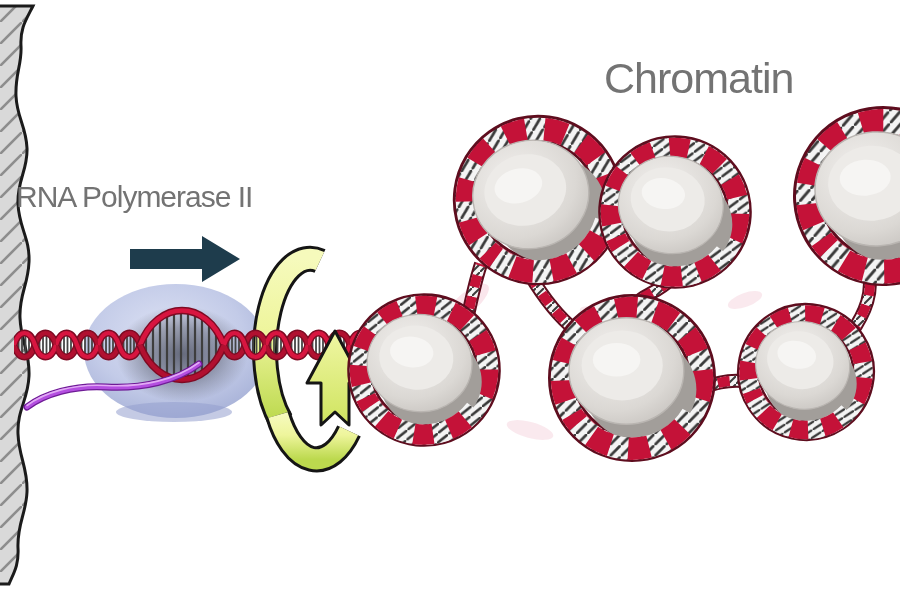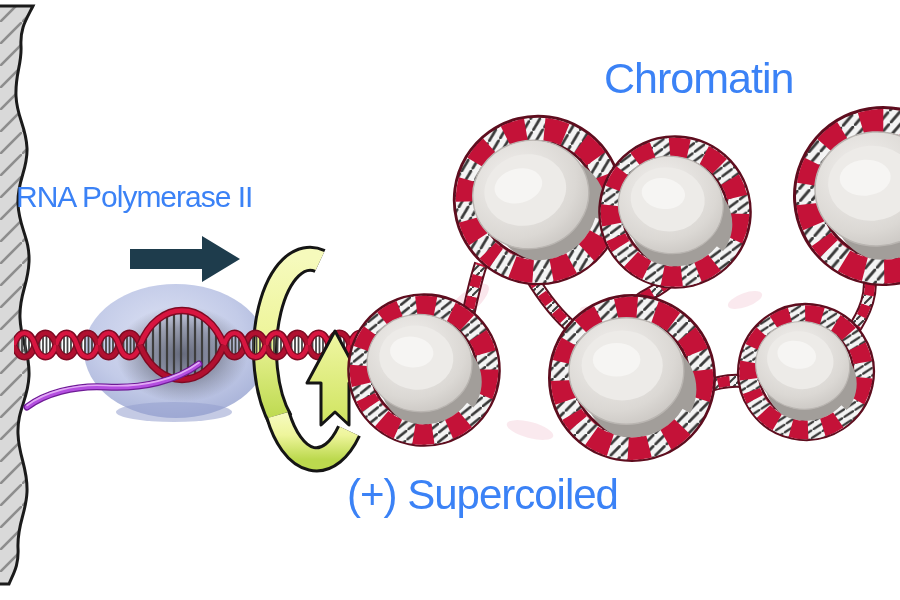--- a/index.html
+++ b/index.html
@@ -6,21 +6,21 @@
   #stage{
     position:relative;
     width:900px;height:600px;
     background:#ffffff;
     overflow:hidden;
     font-family:"Liberation Sans", sans-serif;
   }
   #art{position:absolute;left:0;top:0;}
   .label{
     position:absolute;
-    color:#3b82f6;
+    color:#737373;
     letter-spacing:-1px;
     white-space:nowrap;
     line-height:1;
   }
   .label-polymerase{left:16px;top:182px;font-size:30px;}
   .label-chromatin{left:604px;top:57px;font-size:43px;}
   .label-supercoiled{left:347px;top:474px;font-size:42px;}
 </style>
 </head>
 <body>
@@ -199,15 +199,14 @@
     <use href="#nucleosome" transform="translate(675,212) rotate(8) scale(1.28)"></use>
     <use href="#nucleosome" transform="translate(883,196) rotate(-4) scale(1.5)"></use>
     <use href="#nucleosome" transform="translate(424,370) rotate(6) scale(1.28)"></use>
     <use href="#nucleosome" transform="translate(632,378) rotate(0) scale(1.4)"></use>
     <use href="#nucleosome" transform="translate(806,372) rotate(12) scale(1.15)"></use>
   </g>
 </svg>
 
 <div class="label label-polymerase">RNA Polymerase II</div>
 <div class="label label-chromatin">Chromatin</div>
-<div class="label label-supercoiled">(+) Supercoiled</div>
 
 </div>
 
 </body></html>

